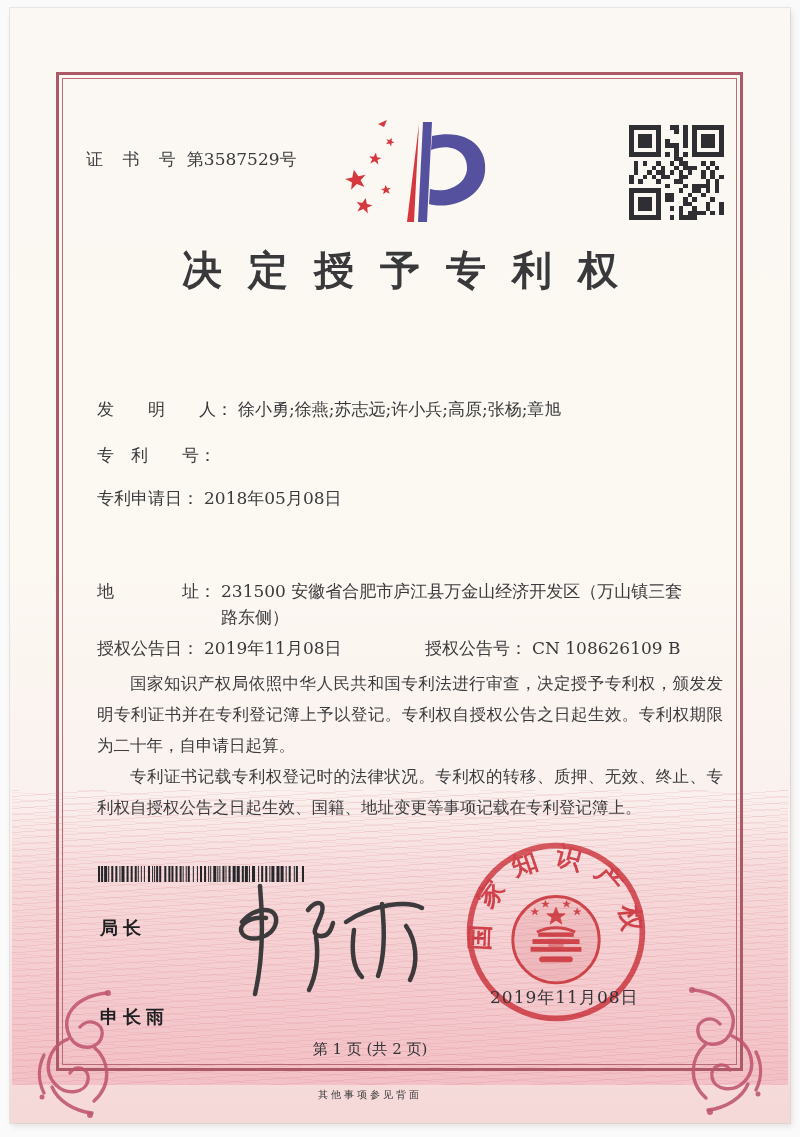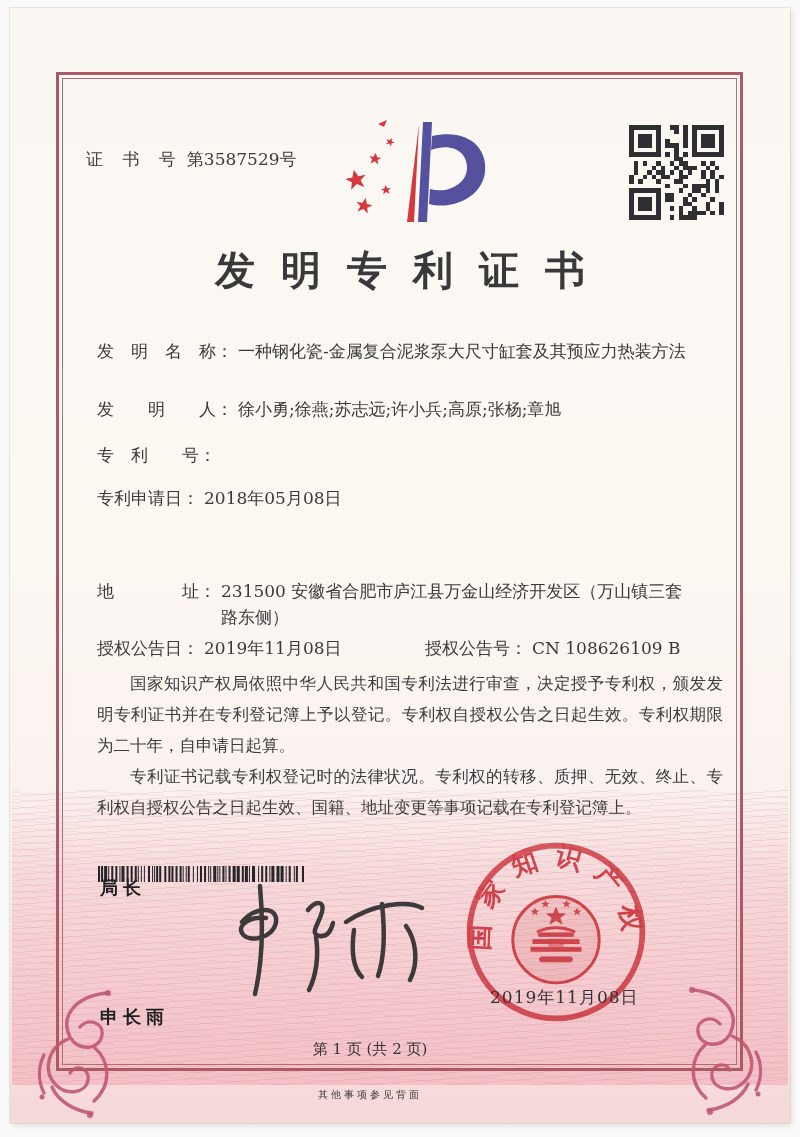--- a/index.html
+++ b/index.html
@@ -36,21 +36,21 @@
   .pair2{position:absolute;left:328px;top:0;display:flex;}
   
   .paras{position:absolute;left:87px;top:660px;width:626px;font-size:16.5px;line-height:31px;
          color:#3c3c3e;text-align:justify;}
   .paras p{margin:0;text-indent:2em;}
   
   .barcode{position:absolute;left:88px;top:858px;width:206px;height:16px;fill:#26262a;}
   
   .dir{position:absolute;left:90px;font-family:"Liberation Sans",sans-serif;font-weight:600;
        font-size:18px;color:#202022;letter-spacing:5px;}
-  .dir.t{top:868px}.dir.n{top:997px}
+  .dir.t{top:908px}.dir.n{top:997px}
   .sig{position:absolute;left:202px;top:872px;width:218px;height:120px;}
   
   .seal{position:absolute;left:450px;top:828px;width:192px;height:192px;mix-blend-mode:multiply;opacity:.93;}
   .seal-date{position:absolute;left:480px;top:978px;font-size:17px;color:#333338;letter-spacing:1px;z-index:6;}
   
   .page-info{position:absolute;left:0;right:60px;top:1032px;text-align:center;font-size:15px;color:#333335;}
   .back-note{position:absolute;left:0;right:60px;top:1080px;text-align:center;font-size:10px;
              letter-spacing:3px;color:#3a3a3c;}
   .flourish{position:absolute;width:90px;height:135px;}
   .fl-l{left:14px;top:977px;}
@@ -290,26 +290,22 @@
         <rect x="16" y="19" width="1" height="1"></rect>
         <rect x="18" y="19" width="1" height="1"></rect>
         <rect x="20" y="19" width="1" height="1"></rect>
         <rect x="9" y="20" width="1" height="1"></rect>
         <rect x="11" y="20" width="1" height="1"></rect>
         <rect x="12" y="20" width="1" height="1"></rect>
         <rect x="13" y="20" width="1" height="1"></rect>
         <rect x="14" y="20" width="1" height="1"></rect>
       </svg>
 
-    <div class="title">发明专利证书</div>
-
-    <div class="row r0">
-      <span class="lab">发　明　名　称：</span>
-      <span class="val">一种钢化瓷-金属复合泥浆泵大尺寸缸套及其预应力热装方法</span>
-    </div>
+    <div class="title">决定授予专利权</div>
+
     <div class="row r1">
       <span class="lab">发　　明　　人：</span>
       <span class="val">徐小勇;徐燕;苏志远;许小兵;高原;张杨;章旭</span>
     </div>
     <div class="row r2">
       <span class="lab">专　利　　号：</span>
     </div>
     <div class="row r3">
       <span class="lab">专利申请日：</span>
       <span class="val">2018年05月08日</span>

